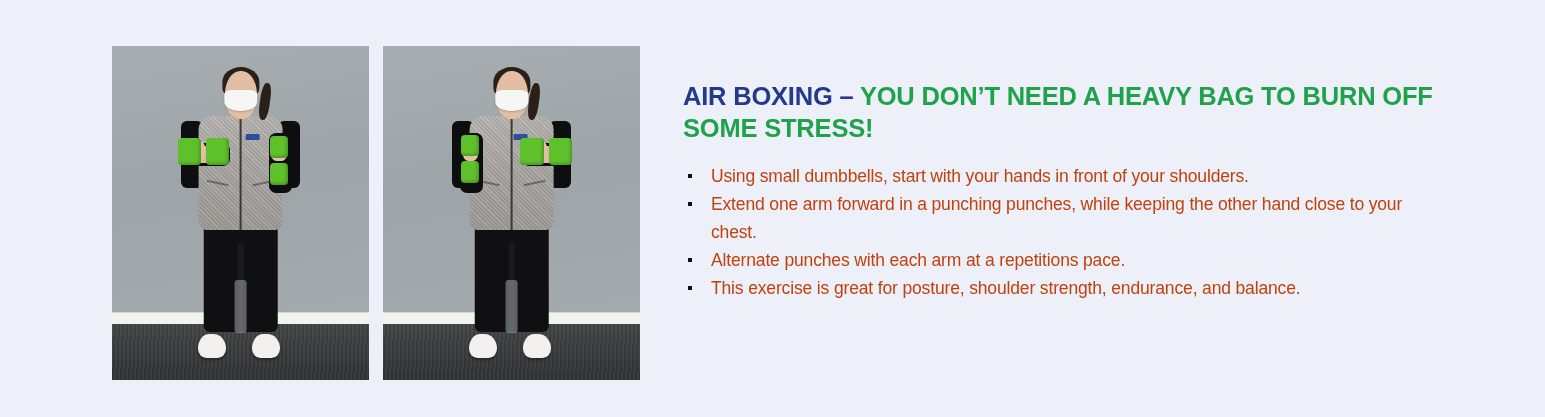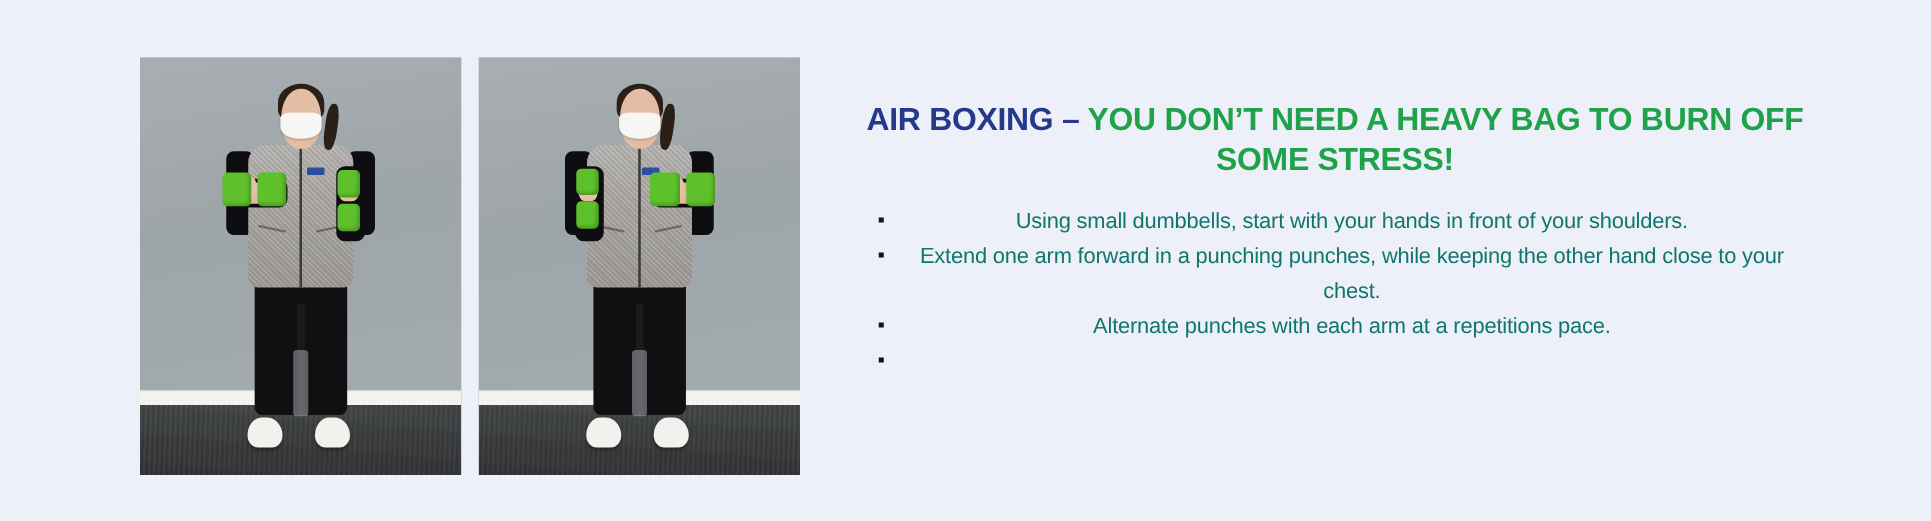--- a/index.html
+++ b/index.html
@@ -237,38 +237,37 @@
     background: #e5c0a6;
     border-radius: 35%;
   }
 
   
   .content {
     position: absolute;
     left: 683px;
     top: 80px;
     width: 770px;
-    text-align: center;
   }
   .title {
     font-size: 25.5px;
     font-weight: bold;
     line-height: 32px;
     letter-spacing: -0.2px;
     margin: 0 0 18px 0;
     font-stretch: condensed;
   }
   .title .t-blue  { color: #24388c; }
   .title .t-green { color: #1fa24a; }
 
   ul.bullets {
     list-style: none;
-    margin: 16px;
+    margin: 1px;
     padding: 0;
-    color: #0f766e;
+    color: #c2410c;
     font-size: 17.5px;
     line-height: 28px;
     letter-spacing: -0.15px;
   }
   ul.bullets > li {
     position: relative;
     padding-left: 27px;
     margin: 0;
   }
   ul.bullets > li .dot {
@@ -378,17 +377,18 @@
       <li>
         <span class="dot"></span>
         <span>Extend one arm forward in a punching punches, while keeping the other hand close to your chest.</span>
       </li>
       <li>
         <span class="dot"></span>
         <span>Alternate punches with each arm at a repetitions pace.</span>
       </li>
       <li>
         <span class="dot"></span>
+        <span>This exercise is great for posture, shoulder strength, endurance, and balance.</span>
       </li>
     </ul>
   </div>
 
 </div>
 
 </body></html>

